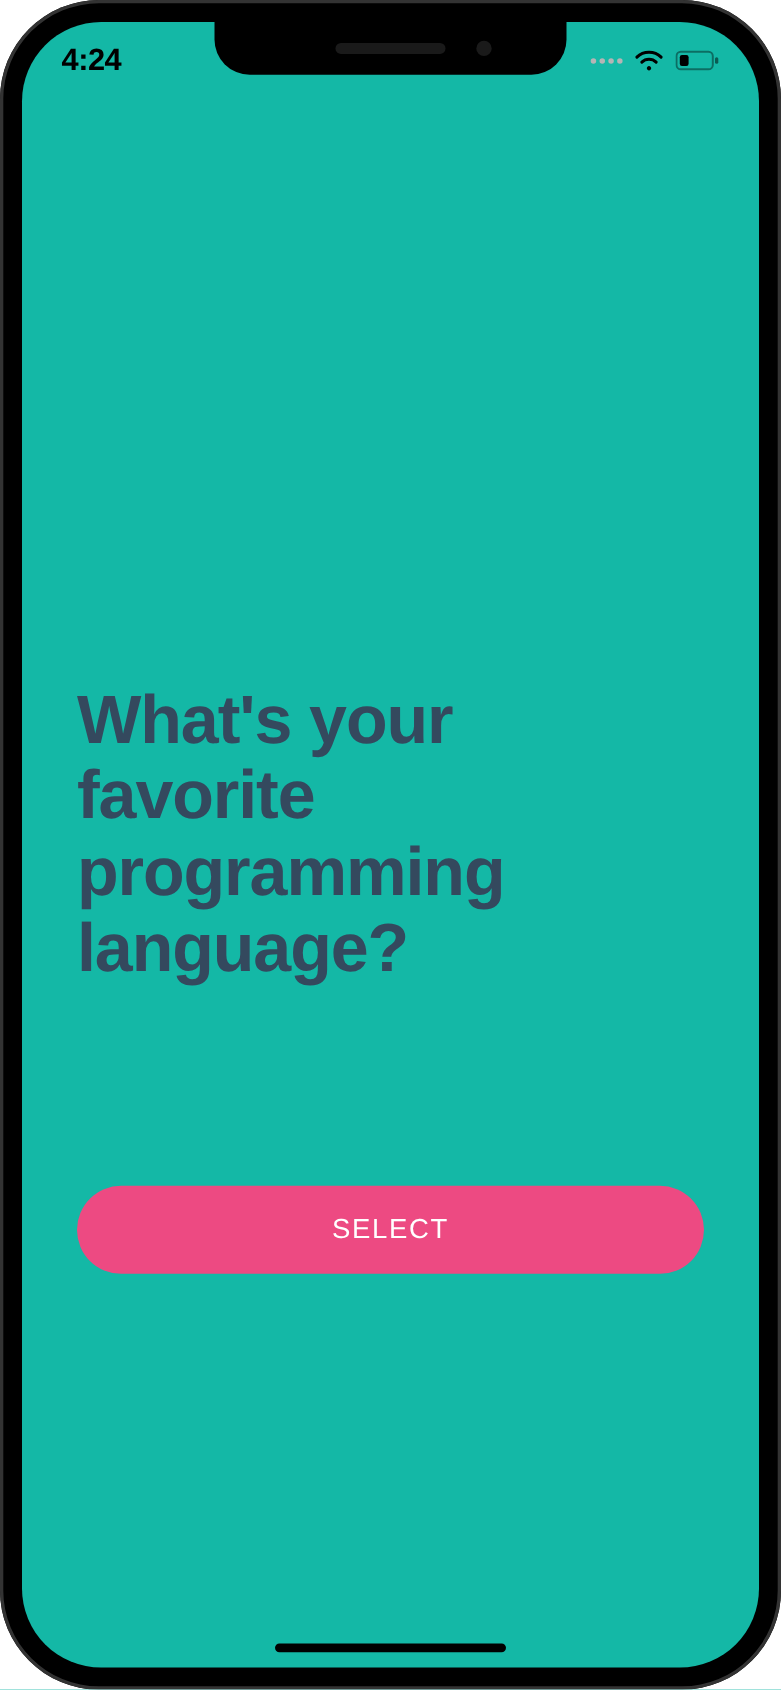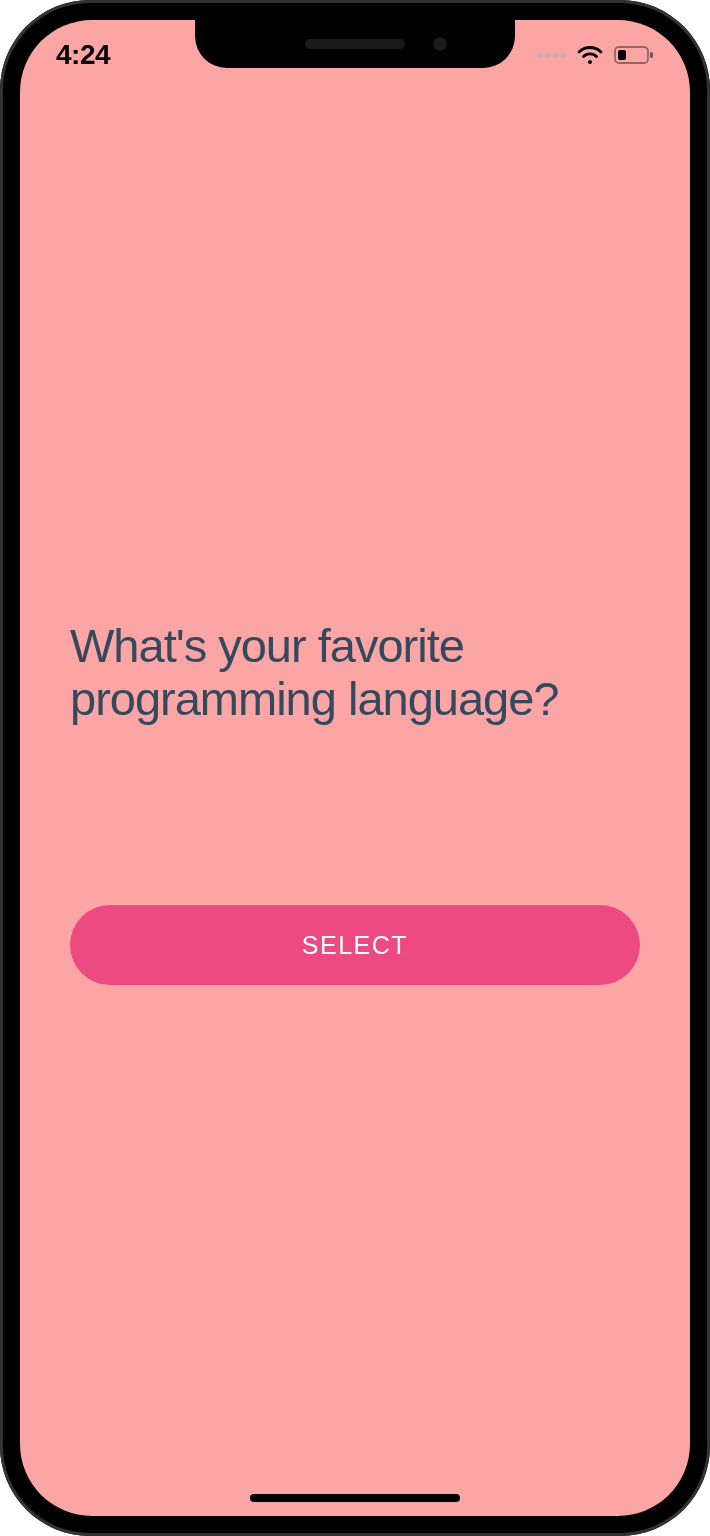--- a/index.html
+++ b/index.html
@@ -24,21 +24,21 @@
       background: #000;
       border-radius: 90px;
       padding: 20px;
       position: relative;
       box-shadow: inset 0 0 0 3px #333;
     }
 
     .screen {
       width: 100%;
       height: 100%;
-      background: #fca5a5;
+      background: #14b8a6;
       border-radius: 72px;
       overflow: hidden;
       position: relative;
     }
 
     .notch {
       position: absolute;
       top: 0;
       left: 50%;
       transform: translateX(-50%);
@@ -125,22 +125,22 @@
       padding: 60px 50px 40px;
       display: flex;
       flex-direction: column;
     }
 
     .question-block {
       margin-top: 540px;
     }
 
     .question-title {
-      font-size: 47px;
-      font-weight: 400;
+      font-size: 62px;
+      font-weight: 700;
       color: #34495e;
       line-height: 1.12;
       letter-spacing: -1px;
     }
 
     .select-button {
       margin-top: 180px;
       width: 100%;
       height: 80px;
       border: none;

